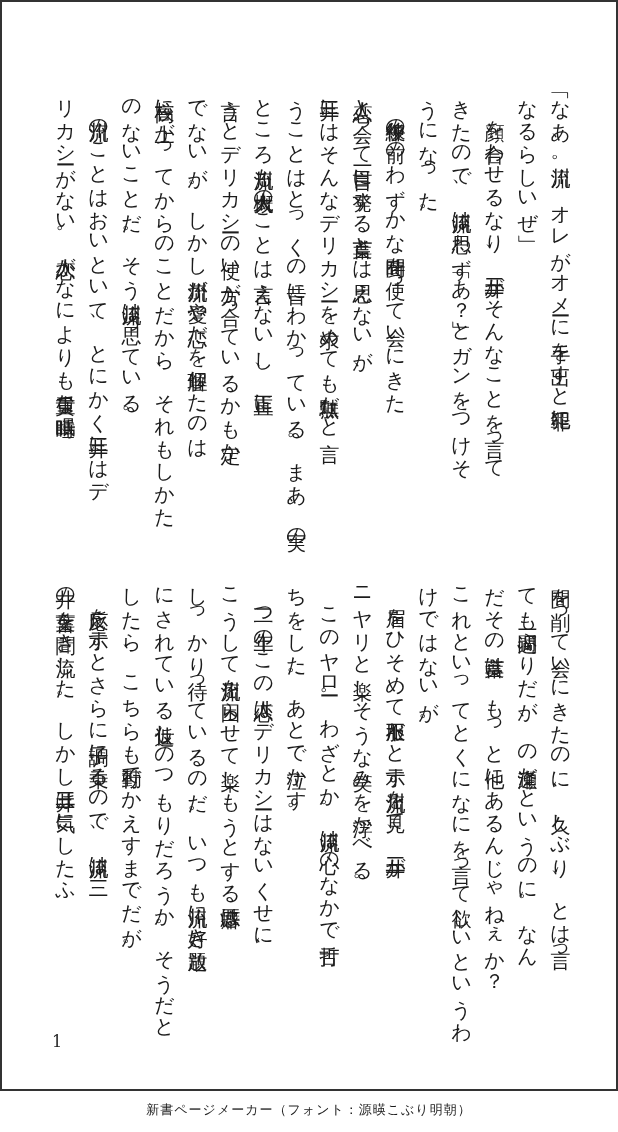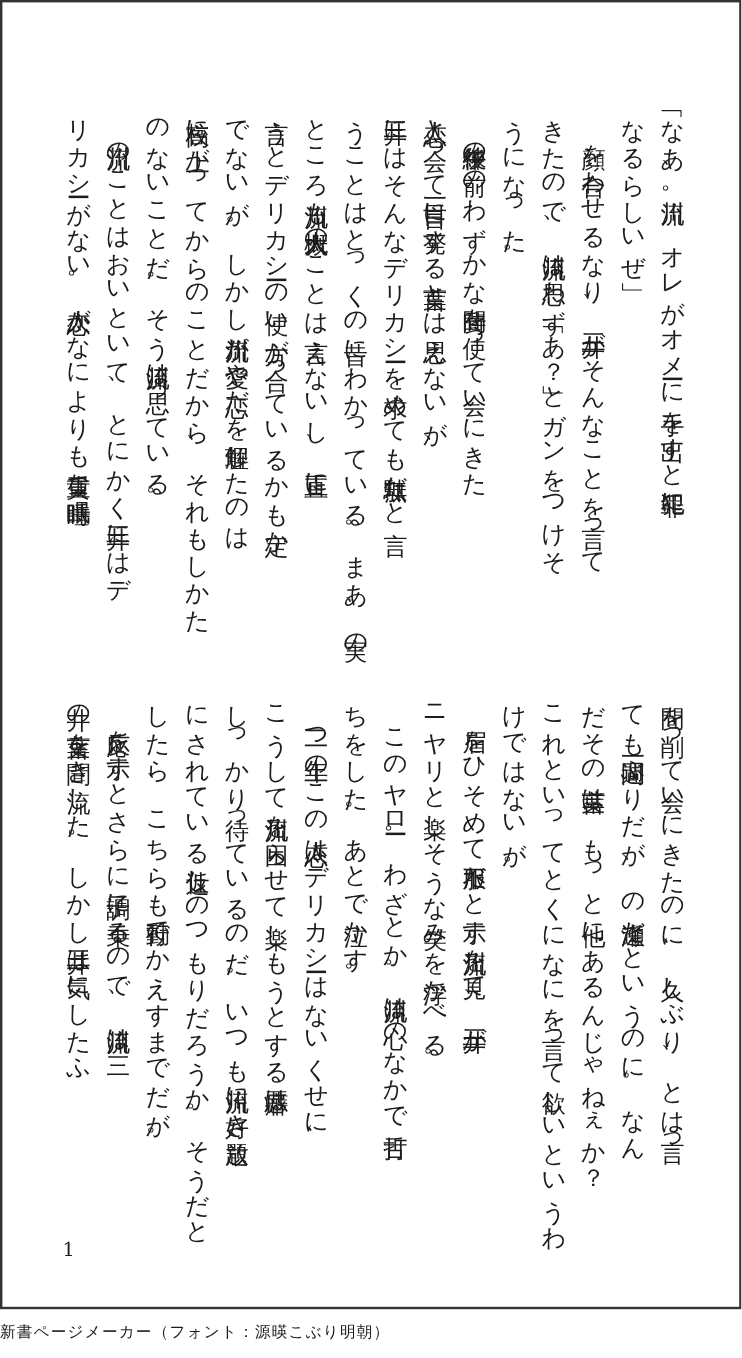--- a/index.html
+++ b/index.html
@@ -49,21 +49,21 @@
     left:50px;
     top:1030px;
     font-size:16px;
     color:var(--ink);
   }
   .footer-caption{
     position:absolute;
     left:0;
     top:1101px;
     width:618px;
-    text-align:left;
+    text-align:center;
     font-size:13px;
     letter-spacing:1px;
     color:var(--ink);
   }
 </style>
 </head>
 <body>
 
 <div class="canvas">
   <div class="page-frame">

